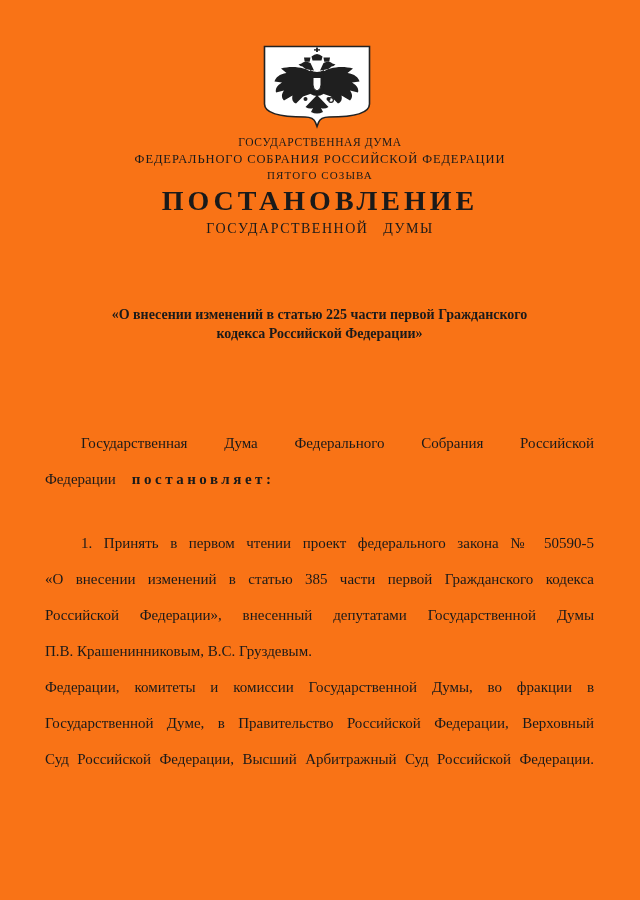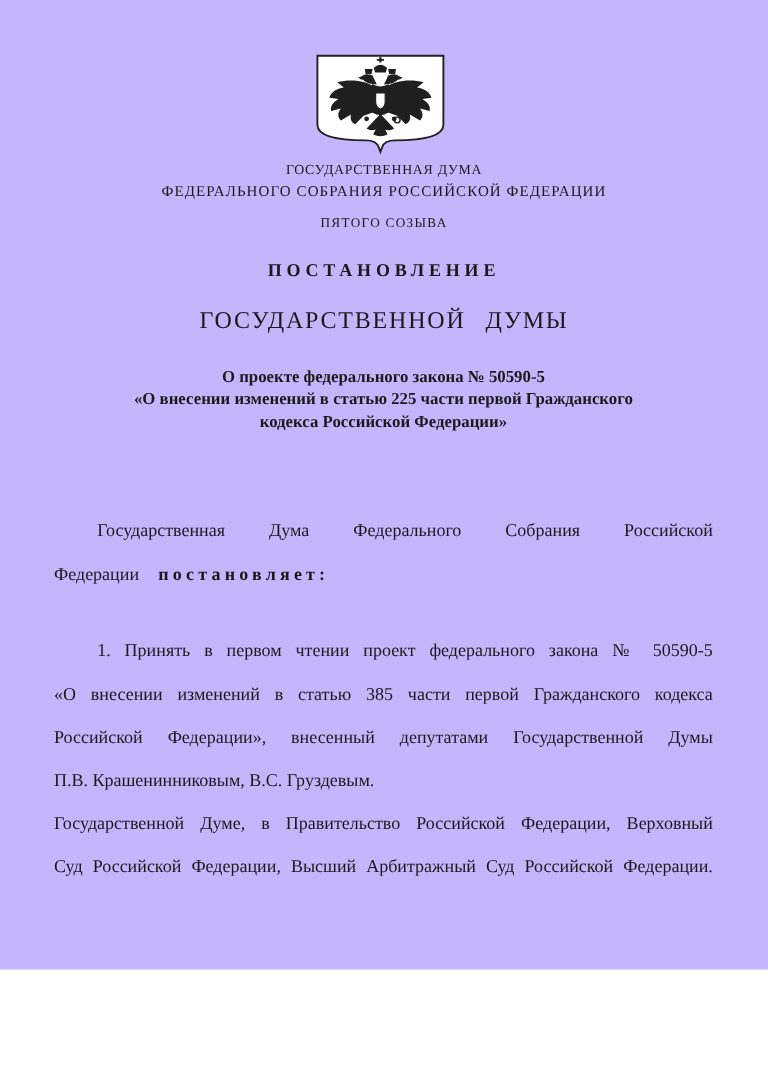--- a/index.html
+++ b/index.html
@@ -5,46 +5,46 @@
   html, body { margin: 0; padding: 0; }
   body {
     width: 640px; height: 900px;
     background: #ffffff;
     font-family: "Liberation Serif", "DejaVu Serif", serif;
     color: #1a1a1a;
     -webkit-font-smoothing: antialiased;
   }
   .page {
     position: relative;
-    width: 640px; height: 808px;
-    background: #c4b5fd;
+    width: 640px; height: 900px;
+    background: #f97316;
     overflow: hidden;
   }
   .emblem {
     position: absolute;
     top: 44px; left: 261px;
     width: 112px; height: 86px;
   }
   .head-block {
     position: absolute;
     top: 135px; left: 0; right: 0;
     text-align: center;
   }
   .org1 { font-size: 11.5px; line-height: 14px; letter-spacing: 0.6px; }
   .org2 { font-size: 12.5px; line-height: 14px; letter-spacing: 0.9px; margin-top: 3px; }
-  .org3 { font-size: 11px;   line-height: 13px; letter-spacing: 1.1px; margin-top: 14px; }
+  .org3 { font-size: 11px;   line-height: 13px; letter-spacing: 1.1px; margin-top: 3px; }
   .doctype {
-    font-size: 15px; line-height: 26px;
+    font-size: 28px; line-height: 26px;
     font-weight: bold; letter-spacing: 4px;
-    margin-top: 20px;
+    margin-top: 6px;
   }
   .doctype-author {
-    font-size: 20px; line-height: 24px;
+    font-size: 14px; line-height: 24px;
     letter-spacing: 1.5px; word-spacing: 10px;
-    margin-top: 16px;
+    margin-top: 3px;
   }
   .subject {
     position: absolute;
     top: 305px; left: 45px; right: 46px;
     text-align: center;
     font-weight: bold;
     font-size: 14px; line-height: 19px;
   }
   .body-text {
     position: absolute;
@@ -98,21 +98,20 @@
 
   <div class="head-block">
     <div class="org1">ГОСУДАРСТВЕННАЯ ДУМА</div>
     <div class="org2">ФЕДЕРАЛЬНОГО СОБРАНИЯ РОССИЙСКОЙ ФЕДЕРАЦИИ</div>
     <div class="org3">ПЯТОГО СОЗЫВА</div>
     <div class="doctype">ПОСТАНОВЛЕНИЕ</div>
     <div class="doctype-author">ГОСУДАРСТВЕННОЙ ДУМЫ</div>
   </div>
 
   <div class="subject">
-    <div>О проекте федерального закона № 50590-5</div>
     <div>«О внесении изменений в статью 225 части первой Гражданского</div>
     <div>кодекса Российской Федерации»</div>
   </div>
 
   <div class="body-text">
 
     <div>
       <div class="line justify indent">Государственная Дума Федерального Собрания Российской</div>
       <div class="line left">
         <span>Федерации</span><span class="verb">постановляет:</span>
@@ -122,20 +121,21 @@
     <div class="items">
 
       <div>
         <div class="line justify indent">1. Принять в первом чтении проект федерального закона № 50590-5</div>
         <div class="line justify">«О внесении изменений в статью 385 части первой Гражданского кодекса</div>
         <div class="line justify">Российской Федерации», внесенный депутатами Государственной Думы</div>
         <div class="line left">П.В. Крашенинниковым, В.С. Груздевым.</div>
       </div>
 
       <div>
+        <div class="line justify">Федерации, комитеты и комиссии Государственной Думы, во фракции в</div>
         <div class="line justify">Государственной Думе, в Правительство Российской Федерации, Верховный</div>
         <div class="line justify">Суд Российской Федерации, Высший Арбитражный Суд Российской Федерации.</div>
       </div>
 
     </div>
   </div>
 
 </div>
 
 </body></html>

